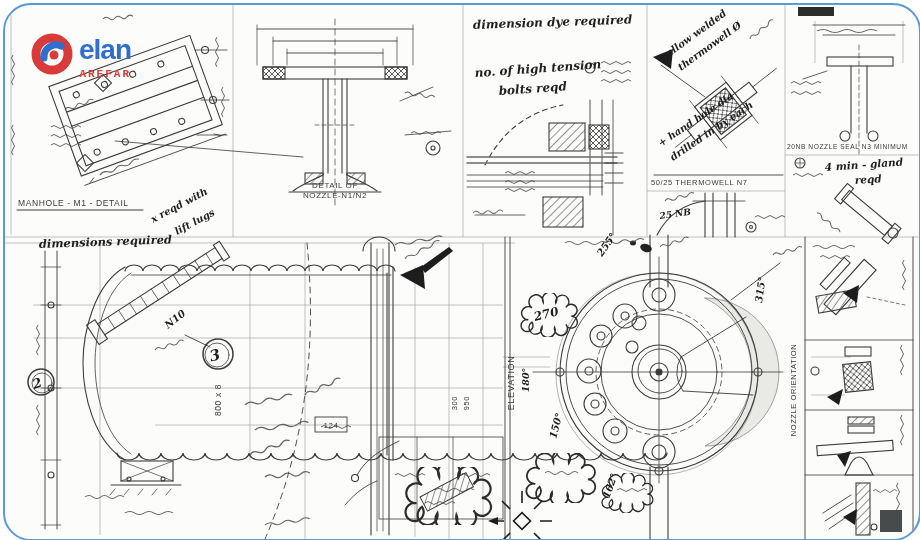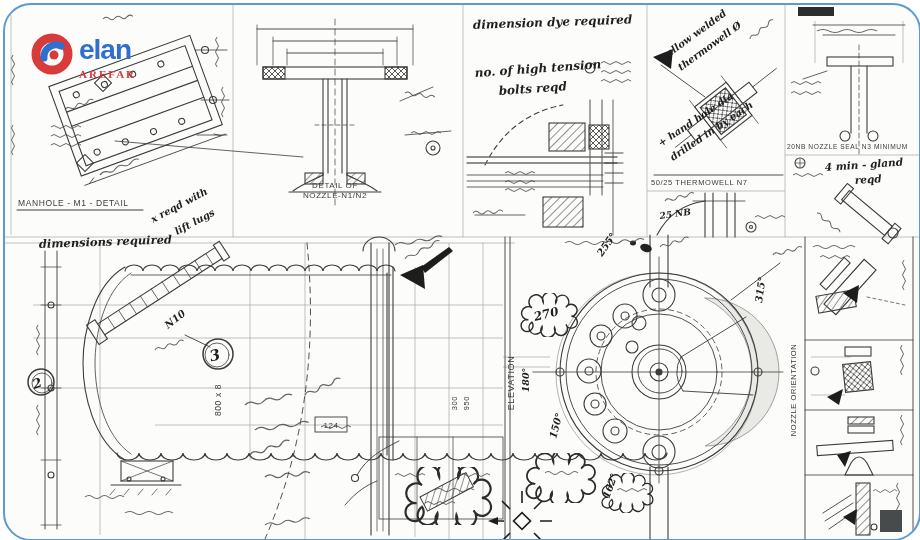--- a/index.html
+++ b/index.html
@@ -8,21 +8,21 @@
     border:2px solid #5b9bd5;border-radius:28px;overflow:hidden;
     background:#fcfcfb;
     font-family:"Liberation Sans",sans-serif;
   }
   svg{display:block;}
   .ps{font-family:"Liberation Sans",sans-serif;fill:#3b3b3b;letter-spacing:.6px;}
   .hw{font-family:"DejaVu Serif",serif;font-style:italic;font-weight:600;fill:#1f1f1f;}
   .logo{position:absolute;left:26px;top:28px;display:flex;align-items:flex-start;z-index:5;}
   .logo .wordwrap{display:flex;flex-direction:column;margin-left:6px;}
   .logo .word{font-family:"Liberation Sans",sans-serif;font-weight:bold;font-size:28px;line-height:34px;color:#2f6fd0;letter-spacing:-1px;}
-  .logo .sub{font-family:Liberation Serif, serif;font-weight:bold;font-size:11px;color:#d93b3b;letter-spacing:2px;align-self:flex-end;margin-top:1px;}
+  .logo .sub{font-family:Liberation Mono, monospace;font-weight:bold;font-size:11px;color:#d93b3b;letter-spacing:2px;align-self:flex-end;margin-top:1px;}
   .corner-chip{position:absolute;left:875px;top:505px;width:22px;height:22px;background:#474b4b;}
   .top-chip{position:absolute;left:793px;top:2px;width:36px;height:9px;background:#2d2d2d;}
 </style>
 </head>
 <body>
 
 <div class="card">
 
   <div class="logo">
     <svg width="42" height="42" viewBox="0 0 42 42">

